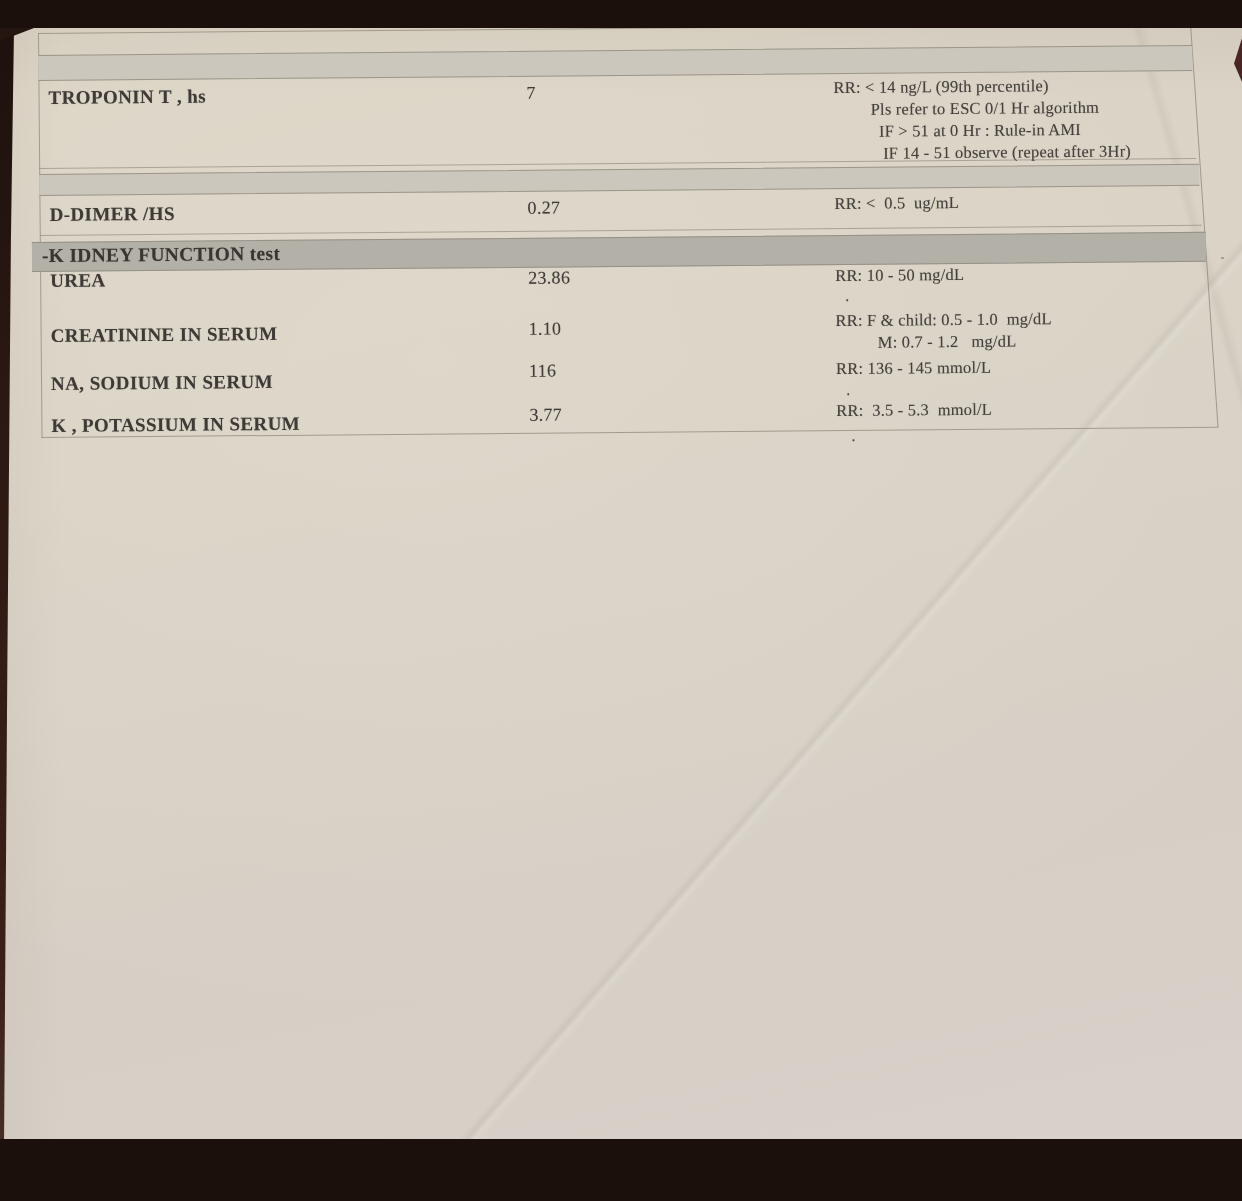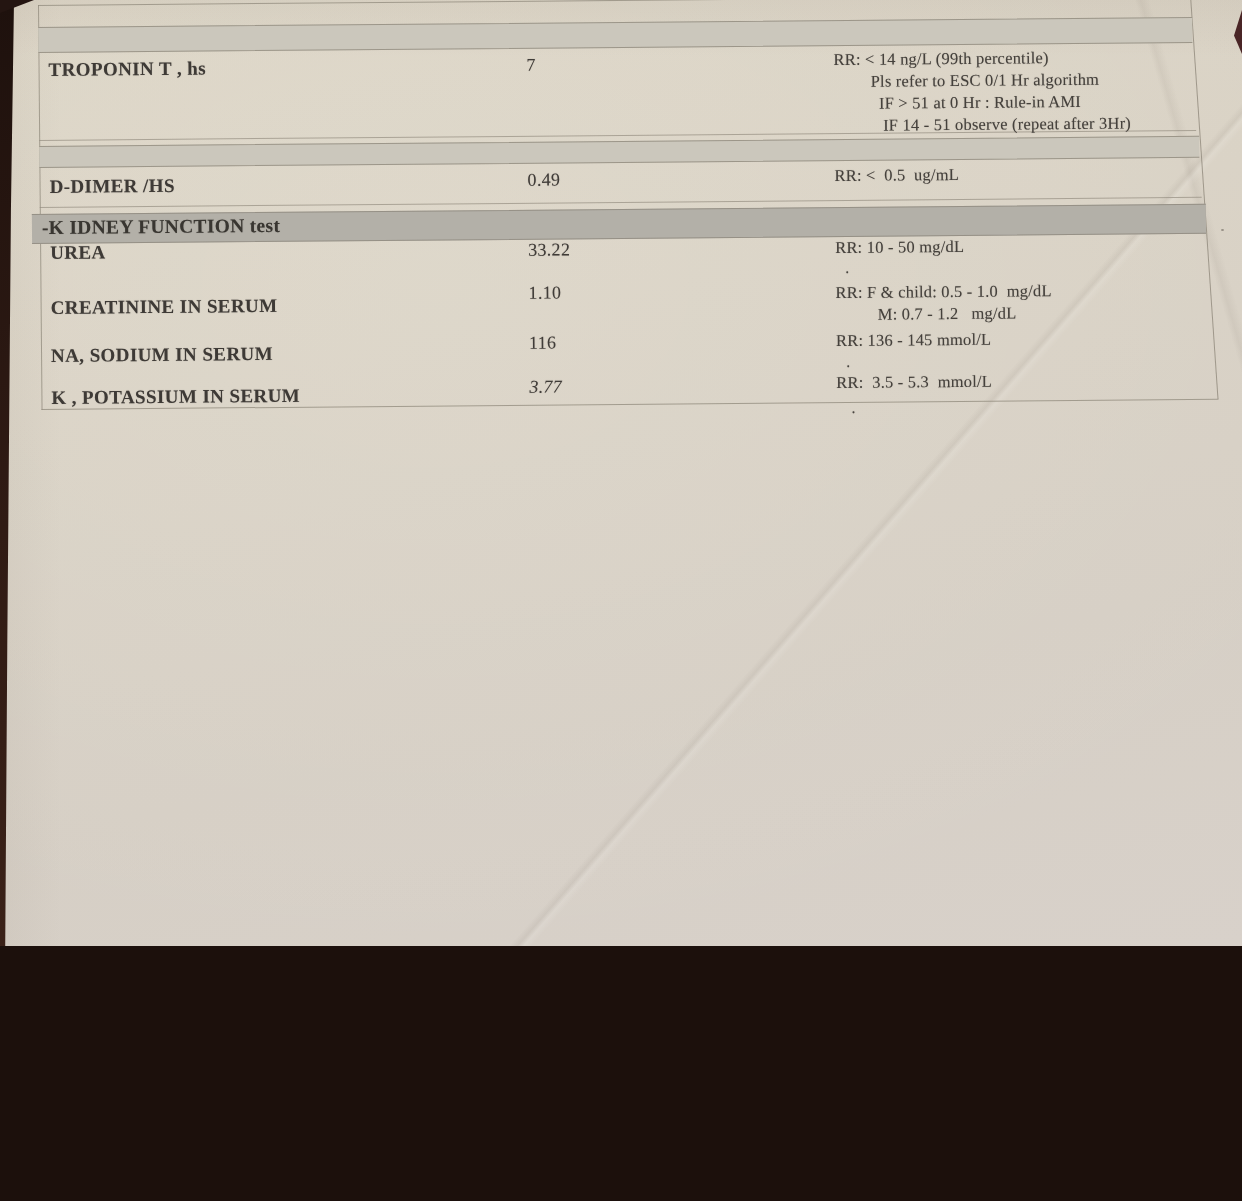--- a/index.html
+++ b/index.html
@@ -1,21 +1,21 @@
 <!DOCTYPE html>
 <html><head>
 <meta charset="utf-8">
 <style>
   html,body{margin:0;padding:0;}
   body{
     width:1242px;height:1201px;overflow:hidden;
     background:#1c100c;
     font-family:"Liberation Serif", serif;
   }
-  .photo{position:relative;width:1242px;height:946px;overflow:hidden;}
+  .photo{position:relative;width:1242px;height:1111px;overflow:hidden;margin-top:28px;}
   .paper{
     position:absolute;inset:0;
     background:
       radial-gradient(ellipse 1500px 1000px at 35% 30%, rgba(255,252,240,.12), transparent 70%),
       linear-gradient(168deg,#dcd5c6 0%,#d9d2c5 35%,#d6cfc5 70%,#d8d1ca 100%);
   }
   
   .paper::after{
     content:"";position:absolute;inset:0;pointer-events:none;
     background:
@@ -99,59 +99,59 @@
         <span class="txt ind1">Pls refer to ESC 0/1 Hr algorithm</span>
         <span class="txt ind2">IF &gt; 51 at 0 Hr : Rule-in AMI</span>
         <span class="txt ind3">IF 14 - 51 observe (repeat after 3Hr)</span>
       </div>
     </div>
 
     <div class="band band-light" style="top:141px;height:20px;width:1160px;"></div>
 
     <div class="row rule-bottom" style="top:163px;height:39px;width:1162px;">
       <span class="name txt" style="top:8px;">D-DIMER /HS</span>
-      <span class="value txt" style="top:6px;">0.49</span>
+      <span class="value txt" style="top:6px;">0.27</span>
       <div class="rr" style="top:4px;">
         <span class="txt">RR: &lt;  0.5  ug/mL</span>
       </div>
     </div>
 
     <div class="band band-dark" style="top:209px;left:-8px;height:28px;width:1174px;">
       <span class="section-hdr txt" style="left:10px;">-K IDNEY FUNCTION test</span>
     </div>
 
     <div class="row" style="top:237px;height:45px;width:1162px;">
       <span class="name txt" style="top:0;">UREA</span>
-      <span class="value txt" style="top:2px;">33.22</span>
+      <span class="value txt" style="top:2px;">23.86</span>
       <div class="rr" style="top:2px;">
         <span class="txt">RR: 10 - 50 mg/dL</span>
       </div>
       <span class="dot txt" style="top:24px;">.</span>
     </div>
 
     <div class="row" style="top:282px;height:46px;width:1162px;">
       <span class="name txt" style="top:10px;">CREATININE IN SERUM</span>
-      <span class="value txt" style="top:0;">1.10</span>
+      <span class="value txt" style="top:8px;">1.10</span>
       <div class="rr" style="top:2px;">
         <span class="txt">RR: F &amp; child: 0.5 - 1.0  mg/dL</span>
         <span class="txt indM">M: 0.7 - 1.2   mg/dL</span>
       </div>
     </div>
 
     <div class="row" style="top:328px;height:44px;width:1162px;">
       <span class="name txt" style="top:12px;">NA, SODIUM IN SERUM</span>
       <span class="value txt" style="top:4px;">116</span>
       <div class="rr" style="top:4px;">
         <span class="txt">RR: 136 - 145 mmol/L</span>
       </div>
       <span class="dot txt" style="top:27px;">.</span>
     </div>
 
     <div class="row" style="top:372px;height:32px;width:1162px;">
       <span class="name txt" style="top:10px;">K , POTASSIUM IN SERUM</span>
-      <span class="value txt" style="top:4px;font-style:italic;">3.77</span>
+      <span class="value txt" style="top:4px;">3.77</span>
       <div class="rr" style="top:2px;">
         <span class="txt">RR:  3.5 - 5.3  mmol/L</span>
       </div>
       <span class="dot txt" style="top:29px;left:810px;">.</span>
     </div>
   </div>
 </div>
 
 </body></html>

